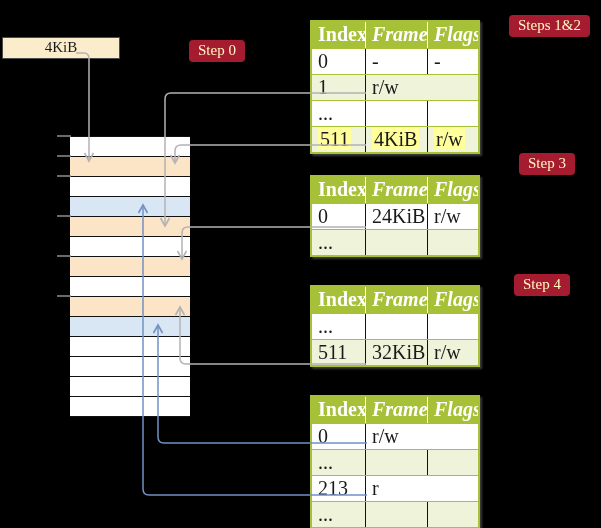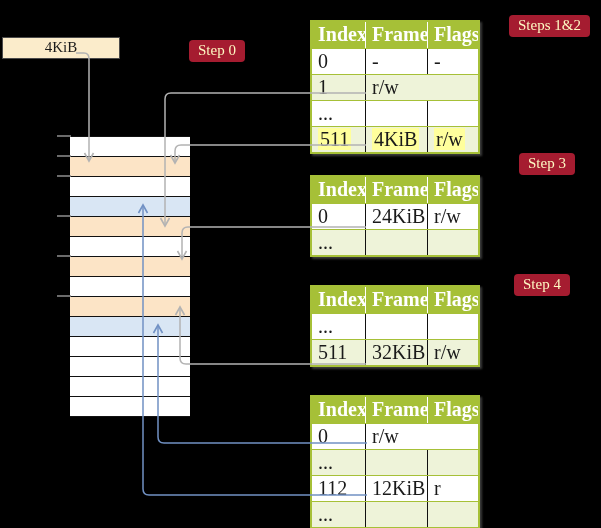--- a/index.html
+++ b/index.html
@@ -43,21 +43,21 @@
   .pt-row.body{border-top:1px solid #a6c037;}
   .pt-row.body:first-of-type{border-top:none;}
   .pt-cell{
     box-sizing:border-box;padding-left:6px;font-size:20px;line-height:25px;
     color:#1a1a1a;overflow:hidden;white-space:nowrap;
   }
   .pt-cell.c0{width:53px;}
   .pt-cell.c1{width:62px;}
   .pt-cell.c2{width:51px;}
   .pt-row.hdr .pt-cell{color:#fff;font-weight:bold;background:#a6c037;}
-  .pt-row.hdr .pt-cell.c1,.pt-row.hdr .pt-cell.c2{border-left:1px solid #fff;}
+  .pt-row.hdr .pt-cell.c1,.pt-row.hdr .pt-cell.c2{border-left:1px solid #fff;font-style:italic;}
   .pt-row.body .pt-cell.c1,.pt-row.body .pt-cell.c2{border-left:1px solid #111;}
   .row-shaded{background:#eef3d9;}
   .hl{background:#ffff9c;padding:0 2px;}
   #table-0{top:20px;}
   #table-1{top:175px;}
   #table-2{top:285px;}
   #table-3{top:395px;}
   
   #overlay{left:0;top:0;pointer-events:none;z-index:10;}
 </style>
@@ -157,22 +157,21 @@
     <div class="pt-row body">
       <div class="pt-cell c0">0</div>
       <div class="pt-cell c2">r/w</div>
     </div>
     <div class="pt-row body row-shaded">
       <div class="pt-cell c0">...</div>
       <div class="pt-cell c1"></div>
       <div class="pt-cell c2"></div>
     </div>
     <div class="pt-row body">
-      <div class="pt-cell c0">112</div>
-      <div class="pt-cell c1">12KiB</div>
+      <div class="pt-cell c0">213</div>
       <div class="pt-cell c2">r</div>
     </div>
     <div class="pt-row body row-shaded">
       <div class="pt-cell c0">...</div>
       <div class="pt-cell c1"></div>
       <div class="pt-cell c2"></div>
     </div>
   </div>
 
 <svg id="overlay" class="abs" width="601" height="528" viewBox="0 0 601 528">

